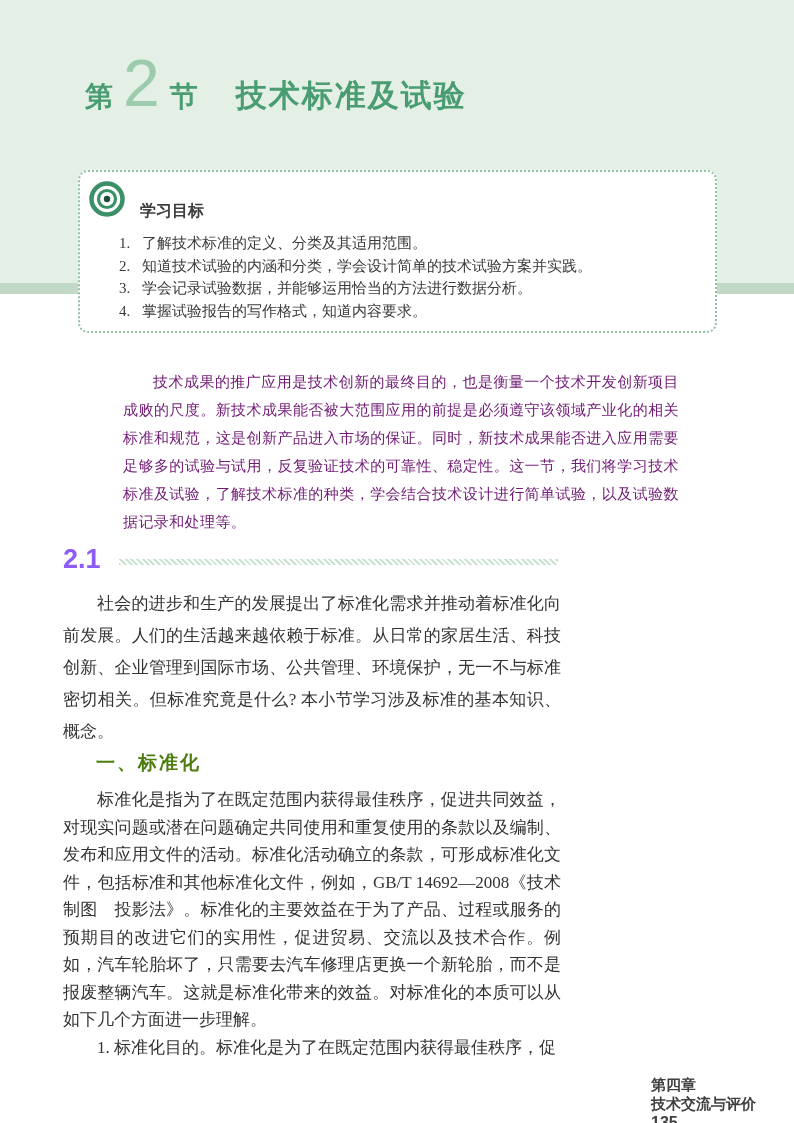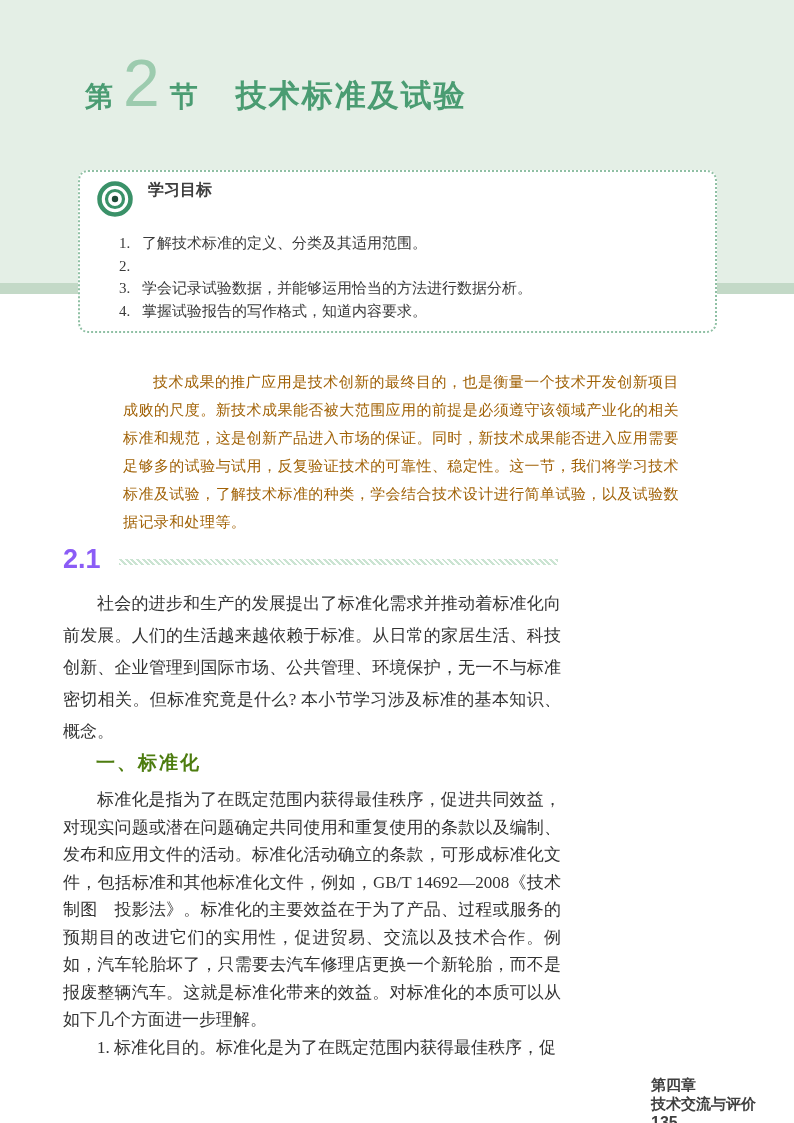--- a/index.html
+++ b/index.html
@@ -58,23 +58,23 @@
   .objectives-box {
     position: absolute;
     left: 78px; top: 170px;
     width: 639px; height: 163px;
     background: #ffffff;
     border: 2px dotted #8fc0a4;
     border-radius: 10px;
   }
   .objectives-header {
     position: absolute;
-    left: 16px; top: 8px;
-    display: flex;
-    align-items: flex-start;
+    left: 8px; top: 8px;
+    display: flex;
+    align-items: flex-end;
   }
   .objectives-icon { width: 38px; height: 38px; }
   .objectives-title {
     margin-left: 14px;
     font-family: "Liberation Sans", sans-serif;
     font-size: 16px;
     font-weight: 700;
     color: #3d3d3d;
   }
   .objectives-list {
@@ -92,21 +92,21 @@
   .intro-para {
     position: absolute;
     left: 123px; top: 368px;
     width: 556px;
     font-family: Liberation Sans, sans-serif;
     font-size: 15px;
     line-height: 28px;
     letter-spacing: 0.4px;
     text-align: justify;
     text-indent: 2em;
-    color: #a16207;
+    color: #701a75;
   }
 
   
   .section-heading {
     position: absolute;
     left: 63px; top: 544px;
     width: 495px;
     display: flex;
     align-items: center;
     font-family: "Liberation Sans", sans-serif;
@@ -195,20 +195,21 @@
       </span>
       <span class="objectives-title">学习目标</span>
     </div>
     <div class="objectives-list">
       <div class="objective-item">
         <span class="objective-num">1.</span>
         <span>了解技术标准的定义、分类及其适用范围。</span>
       </div>
       <div class="objective-item">
         <span class="objective-num">2.</span>
+        <span>知道技术试验的内涵和分类，学会设计简单的技术试验方案并实践。</span>
       </div>
       <div class="objective-item">
         <span class="objective-num">3.</span>
         <span>学会记录试验数据，并能够运用恰当的方法进行数据分析。</span>
       </div>
       <div class="objective-item">
         <span class="objective-num">4.</span>
         <span>掌握试验报告的写作格式，知道内容要求。</span>
       </div>
     </div>

